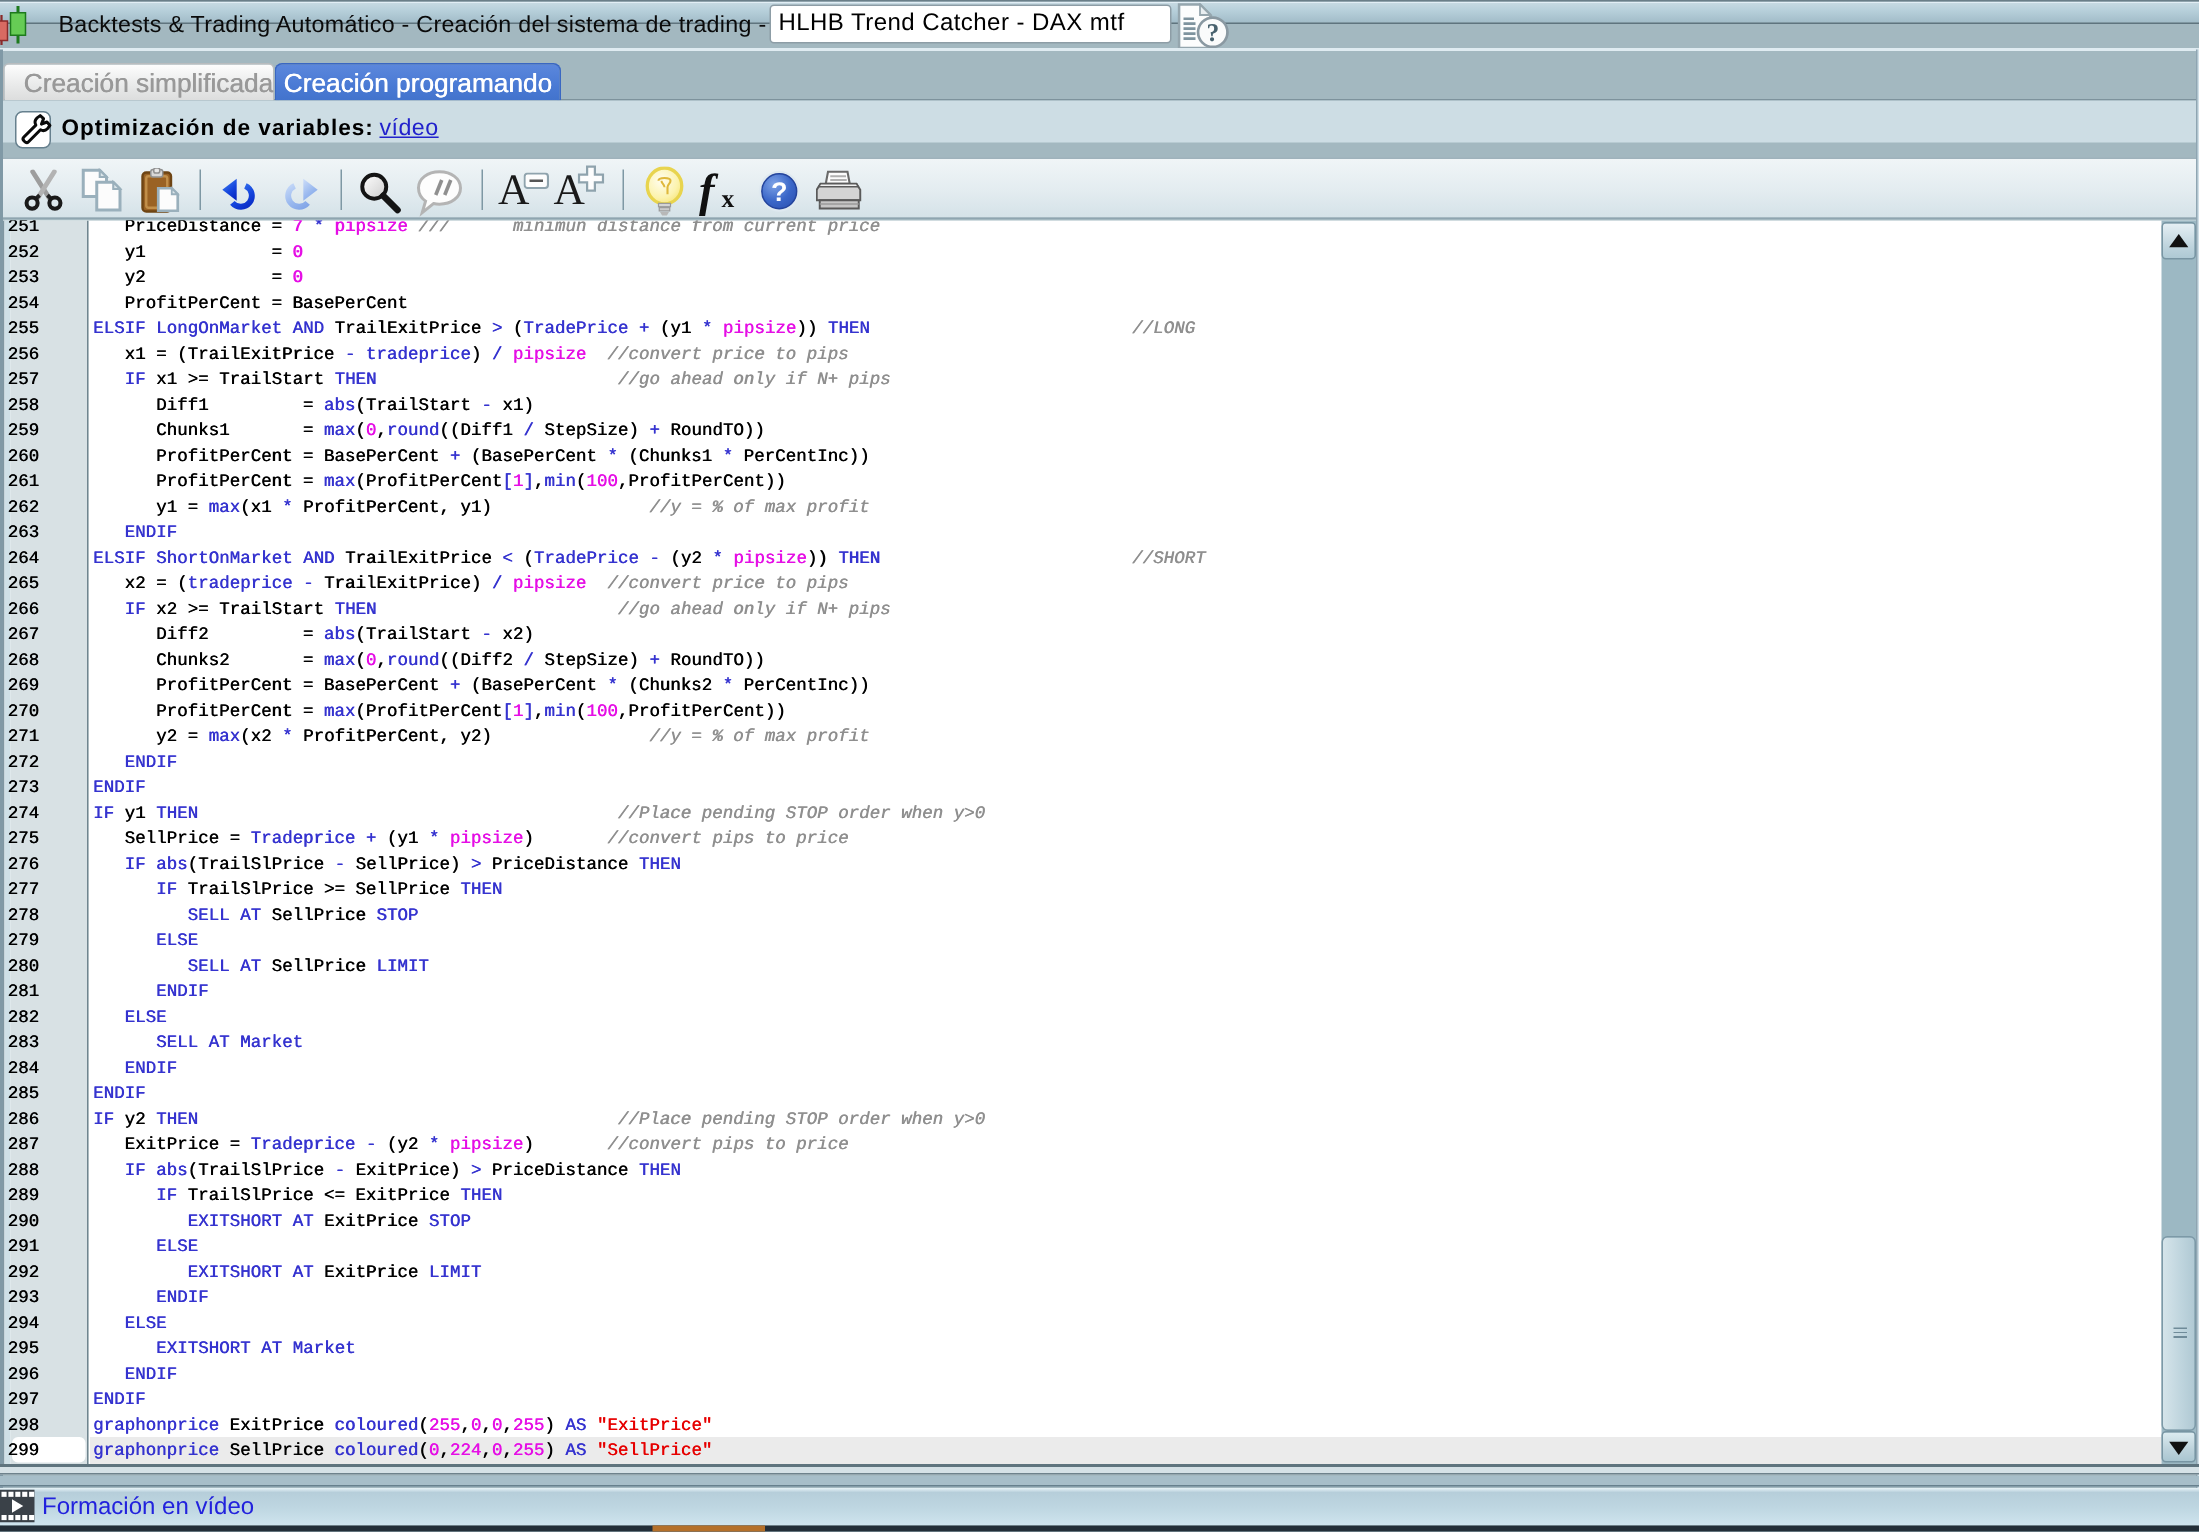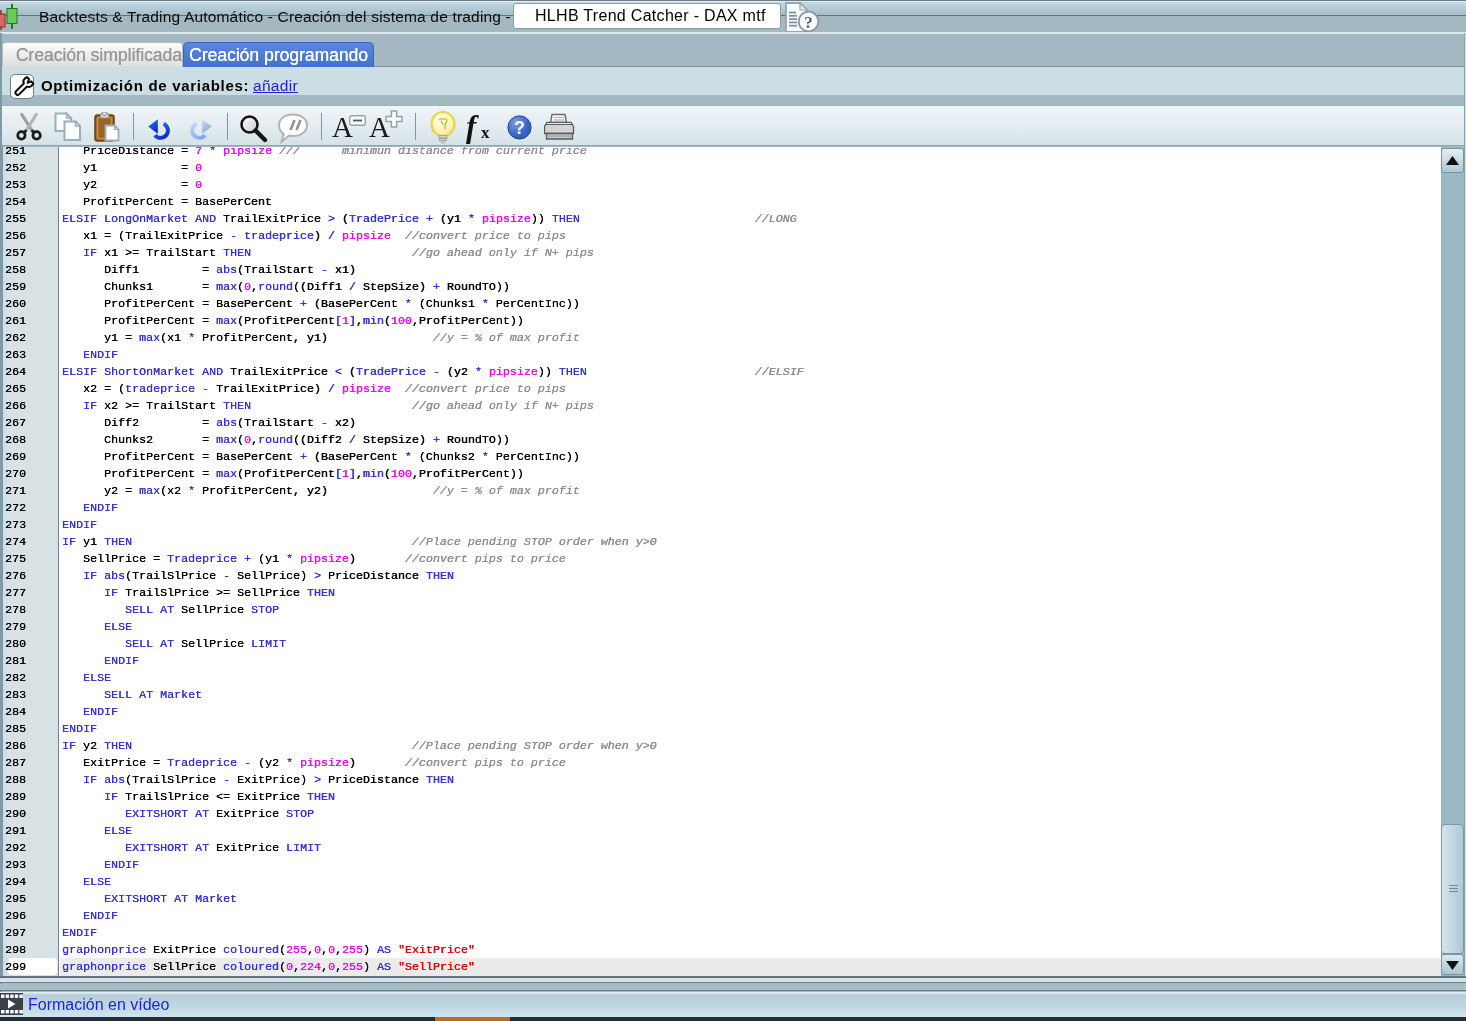--- a/index.html
+++ b/index.html
@@ -6,21 +6,21 @@
 #root{position:absolute;left:0;top:0;width:1466px;height:1021px}
 .abs{position:absolute}
 
 #titlebar{left:0;top:0;width:1466px;height:16px;
  background:linear-gradient(#c9dbe3,#b6cfda 45%,#a2bcc8);
  border-top:1px solid #6a7e88;border-bottom:1px solid #5f747e;
  box-shadow:inset 0 1px 0 #e2eef5}
 #title{left:39px;top:0;height:31px;line-height:31px;font-size:15.5px;color:#0a0a0a;letter-spacing:0.18px}
 #namebox{left:513px;top:2px;width:268px;height:26px;background:#fff;
  border:1px solid #8d9da6;border-radius:3px;font-size:16px;color:#000;
- line-height:24px;padding-left:21px;letter-spacing:0.3px}
+ line-height:24px;padding-left:5px;letter-spacing:0.3px}
 
 #tab1{left:2px;top:42px;width:181px;height:25px;border-radius:4px 4px 0 0;
  background:linear-gradient(#fdfdfd,#e8e9e9 60%,#dcdddd);border:1px solid #b9bcbe;border-bottom:none;
  color:#999999;font-size:17.5px;text-align:right;line-height:25px;text-shadow:0.3px 0 0 #999999}
 #tab2{left:183px;top:42px;width:191px;height:25px;border-radius:5px 5px 0 0;
  background:linear-gradient(#5b87dc,#4a7ad4 60%,#4273cc);border:1px solid #3a67c2;border-bottom:none;
  color:#fff;font-size:17.5px;text-align:center;line-height:24px;text-shadow:0.3px 0 0 #fff}
 
 #optrow{left:0;top:67px;width:1466px;height:28px;background:#cddde4}
 #wrenchbox{left:10px;top:7px;width:24px;height:25px;background:#fff;
@@ -102,21 +102,21 @@
 <div id="tab1" class="abs">Creación simplificada</div>
 <div id="tab2" class="abs">Creación programando</div>
 <div id="optrow" class="abs">
  <div id="wrenchbox" class="abs"></div>
  <svg class="abs" style="left:11px;top:8px" width="24" height="24" viewBox="0 0 24 24">
   <g transform="translate(4.2,20.2) rotate(-45)">
    <path d="M3 -2.2 L14.5 -2.2 C15 -4.2 16.5 -5 18.5 -5 L21 -4.6 L21.2 -1.6 L17.6 0 L21.2 1.6 L21 4.6 L18.5 5 C16.5 5 15 4.2 14.5 2.2 L3 2.2 C0.9 2.2 0.9 -2.2 3 -2.2 Z" fill="#fff" stroke="#0a0a0a" stroke-width="2" stroke-linejoin="round"></path>
   </g>
  </svg>
  <div id="optlabel" class="abs">Optimización de variables:</div>
- <div id="add" class="abs">añadir</div>
+ <div id="add" class="abs">vídeo</div>
 </div>
 
 <div id="toolbar" class="abs">
  <svg class="abs" style="left:15px;top:7px" width="28" height="28" viewBox="0 0 28 28">
   <path d="M6.8 1.5 L17.8 19" stroke="#9d9d9d" stroke-width="3.2" stroke-linecap="round"></path>
   <path d="M21.2 1.5 L10.2 19" stroke="#b3b3b3" stroke-width="3.2" stroke-linecap="round"></path>
   <path d="M16.6 17.2 L19.5 19.8" stroke="#222" stroke-width="2.6"></path>
   <path d="M11.4 17.2 L8.5 19.8" stroke="#222" stroke-width="2.6"></path>
   <circle cx="6.4" cy="22.4" r="3.7" fill="none" stroke="#1a1a1a" stroke-width="2.7"></circle>
   <circle cx="21.6" cy="22.4" r="3.7" fill="none" stroke="#1a1a1a" stroke-width="2.7"></circle>
@@ -292,21 +292,21 @@
    ProfitPerCent = BasePerCent
 <span class="k">ELSIF</span> <span class="k">LongOnMarket</span> <span class="k">AND</span> TrailExitPrice <span class="k">&gt;</span> (<span class="k">TradePrice</span> <span class="k">+</span> (y1 <span class="k">*</span> <span class="m">pipsize</span>)) <span class="k">THEN</span>                         <i class="c">//LONG</i>
    x1 = (TrailExitPrice <span class="k">-</span> <span class="k">tradeprice</span>) <span class="k">/</span> <span class="m">pipsize</span>  <i class="c">//convert price to pips</i>
    <span class="k">IF</span> x1 &gt;= TrailStart <span class="k">THEN</span>                       <i class="c">//go ahead only if N+ pips</i>
       Diff1         = <span class="k">abs</span>(TrailStart <span class="k">-</span> x1)
       Chunks1       = <span class="k">max</span>(<span class="m">0</span>,<span class="k">round</span>((Diff1 <span class="k">/</span> StepSize) <span class="k">+</span> RoundTO))
       ProfitPerCent = BasePerCent <span class="k">+</span> (BasePerCent <span class="k">*</span> (Chunks1 <span class="k">*</span> PerCentInc))
       ProfitPerCent = <span class="k">max</span>(ProfitPerCent<span class="k">[</span><span class="m">1</span><span class="k">]</span>,<span class="k">min</span>(<span class="m">100</span>,ProfitPerCent))
       y1 = <span class="k">max</span>(x1 <span class="k">*</span> ProfitPerCent, y1)               <i class="c">//y = % of max profit</i>
    <span class="k">ENDIF</span>
-<span class="k">ELSIF</span> <span class="k">ShortOnMarket</span> <span class="k">AND</span> TrailExitPrice <span class="k">&lt;</span> (<span class="k">TradePrice</span> <span class="k">-</span> (y2 <span class="k">*</span> <span class="m">pipsize</span>)) <span class="k">THEN</span>                        <i class="c">//ELSIF</i>
+<span class="k">ELSIF</span> <span class="k">ShortOnMarket</span> <span class="k">AND</span> TrailExitPrice <span class="k">&lt;</span> (<span class="k">TradePrice</span> <span class="k">-</span> (y2 <span class="k">*</span> <span class="m">pipsize</span>)) <span class="k">THEN</span>                        <i class="c">//SHORT</i>
    x2 = (<span class="k">tradeprice</span> <span class="k">-</span> TrailExitPrice) <span class="k">/</span> <span class="m">pipsize</span>  <i class="c">//convert price to pips</i>
    <span class="k">IF</span> x2 &gt;= TrailStart <span class="k">THEN</span>                       <i class="c">//go ahead only if N+ pips</i>
       Diff2         = <span class="k">abs</span>(TrailStart <span class="k">-</span> x2)
       Chunks2       = <span class="k">max</span>(<span class="m">0</span>,<span class="k">round</span>((Diff2 <span class="k">/</span> StepSize) <span class="k">+</span> RoundTO))
       ProfitPerCent = BasePerCent <span class="k">+</span> (BasePerCent <span class="k">*</span> (Chunks2 <span class="k">*</span> PerCentInc))
       ProfitPerCent = <span class="k">max</span>(ProfitPerCent<span class="k">[</span><span class="m">1</span><span class="k">]</span>,<span class="k">min</span>(<span class="m">100</span>,ProfitPerCent))
       y2 = <span class="k">max</span>(x2 <span class="k">*</span> ProfitPerCent, y2)               <i class="c">//y = % of max profit</i>
    <span class="k">ENDIF</span>
 <span class="k">ENDIF</span>
 <span class="k">IF</span> y1 <span class="k">THEN</span>                                        <i class="c">//Place pending STOP order when y&gt;0</i>

